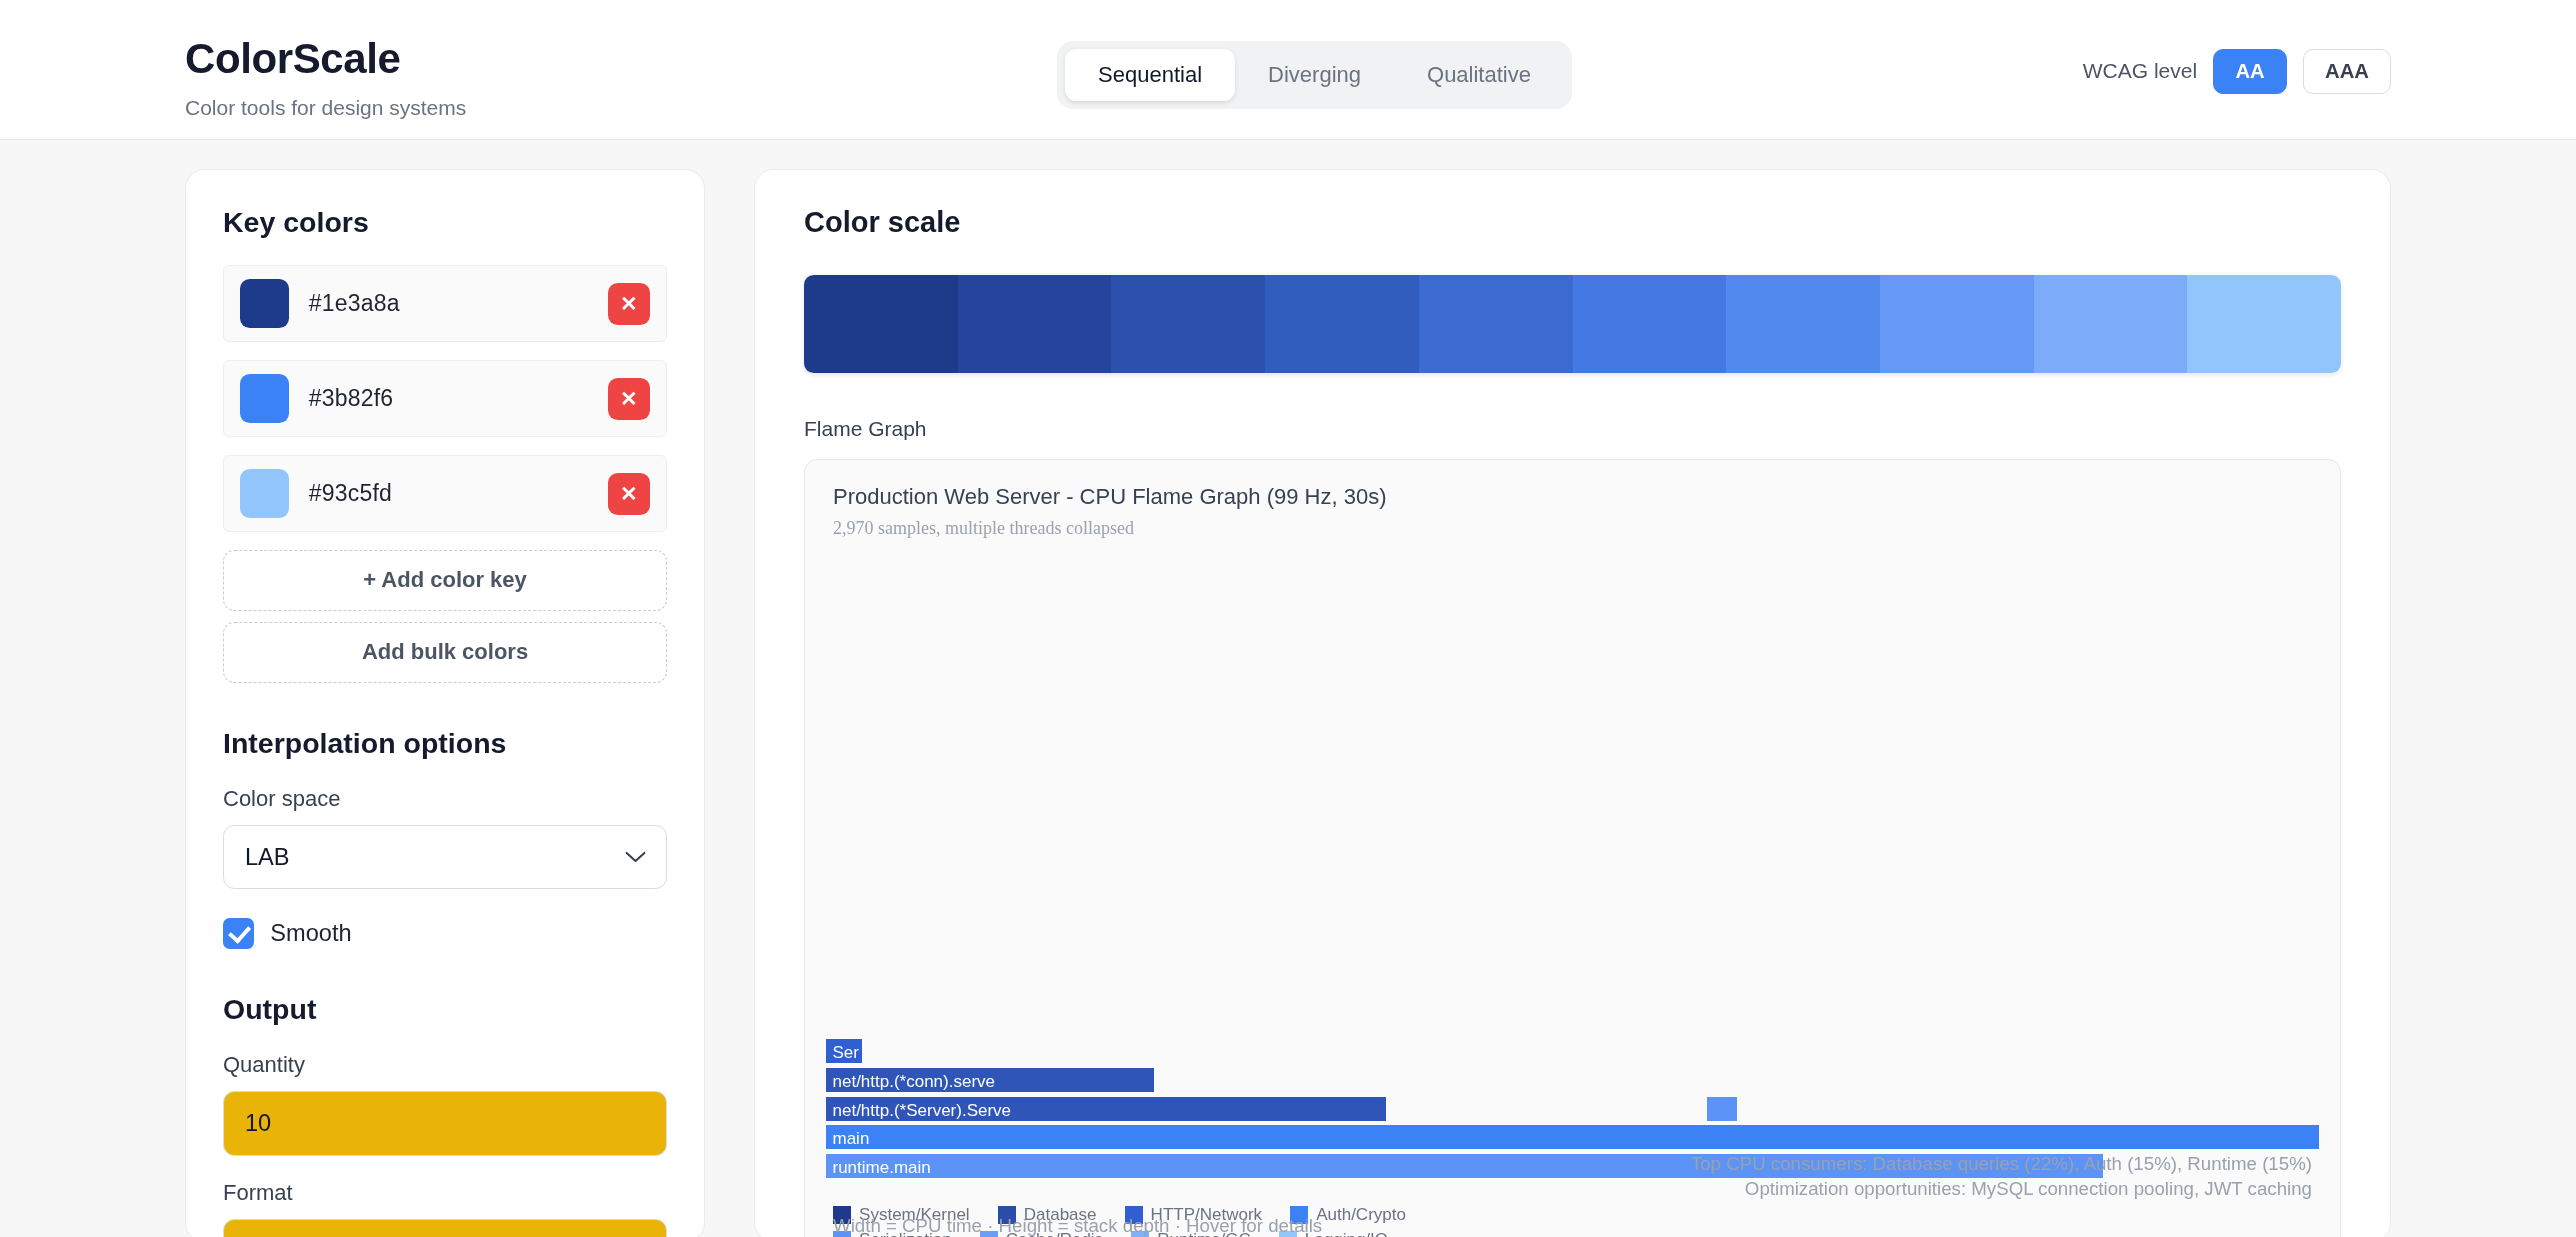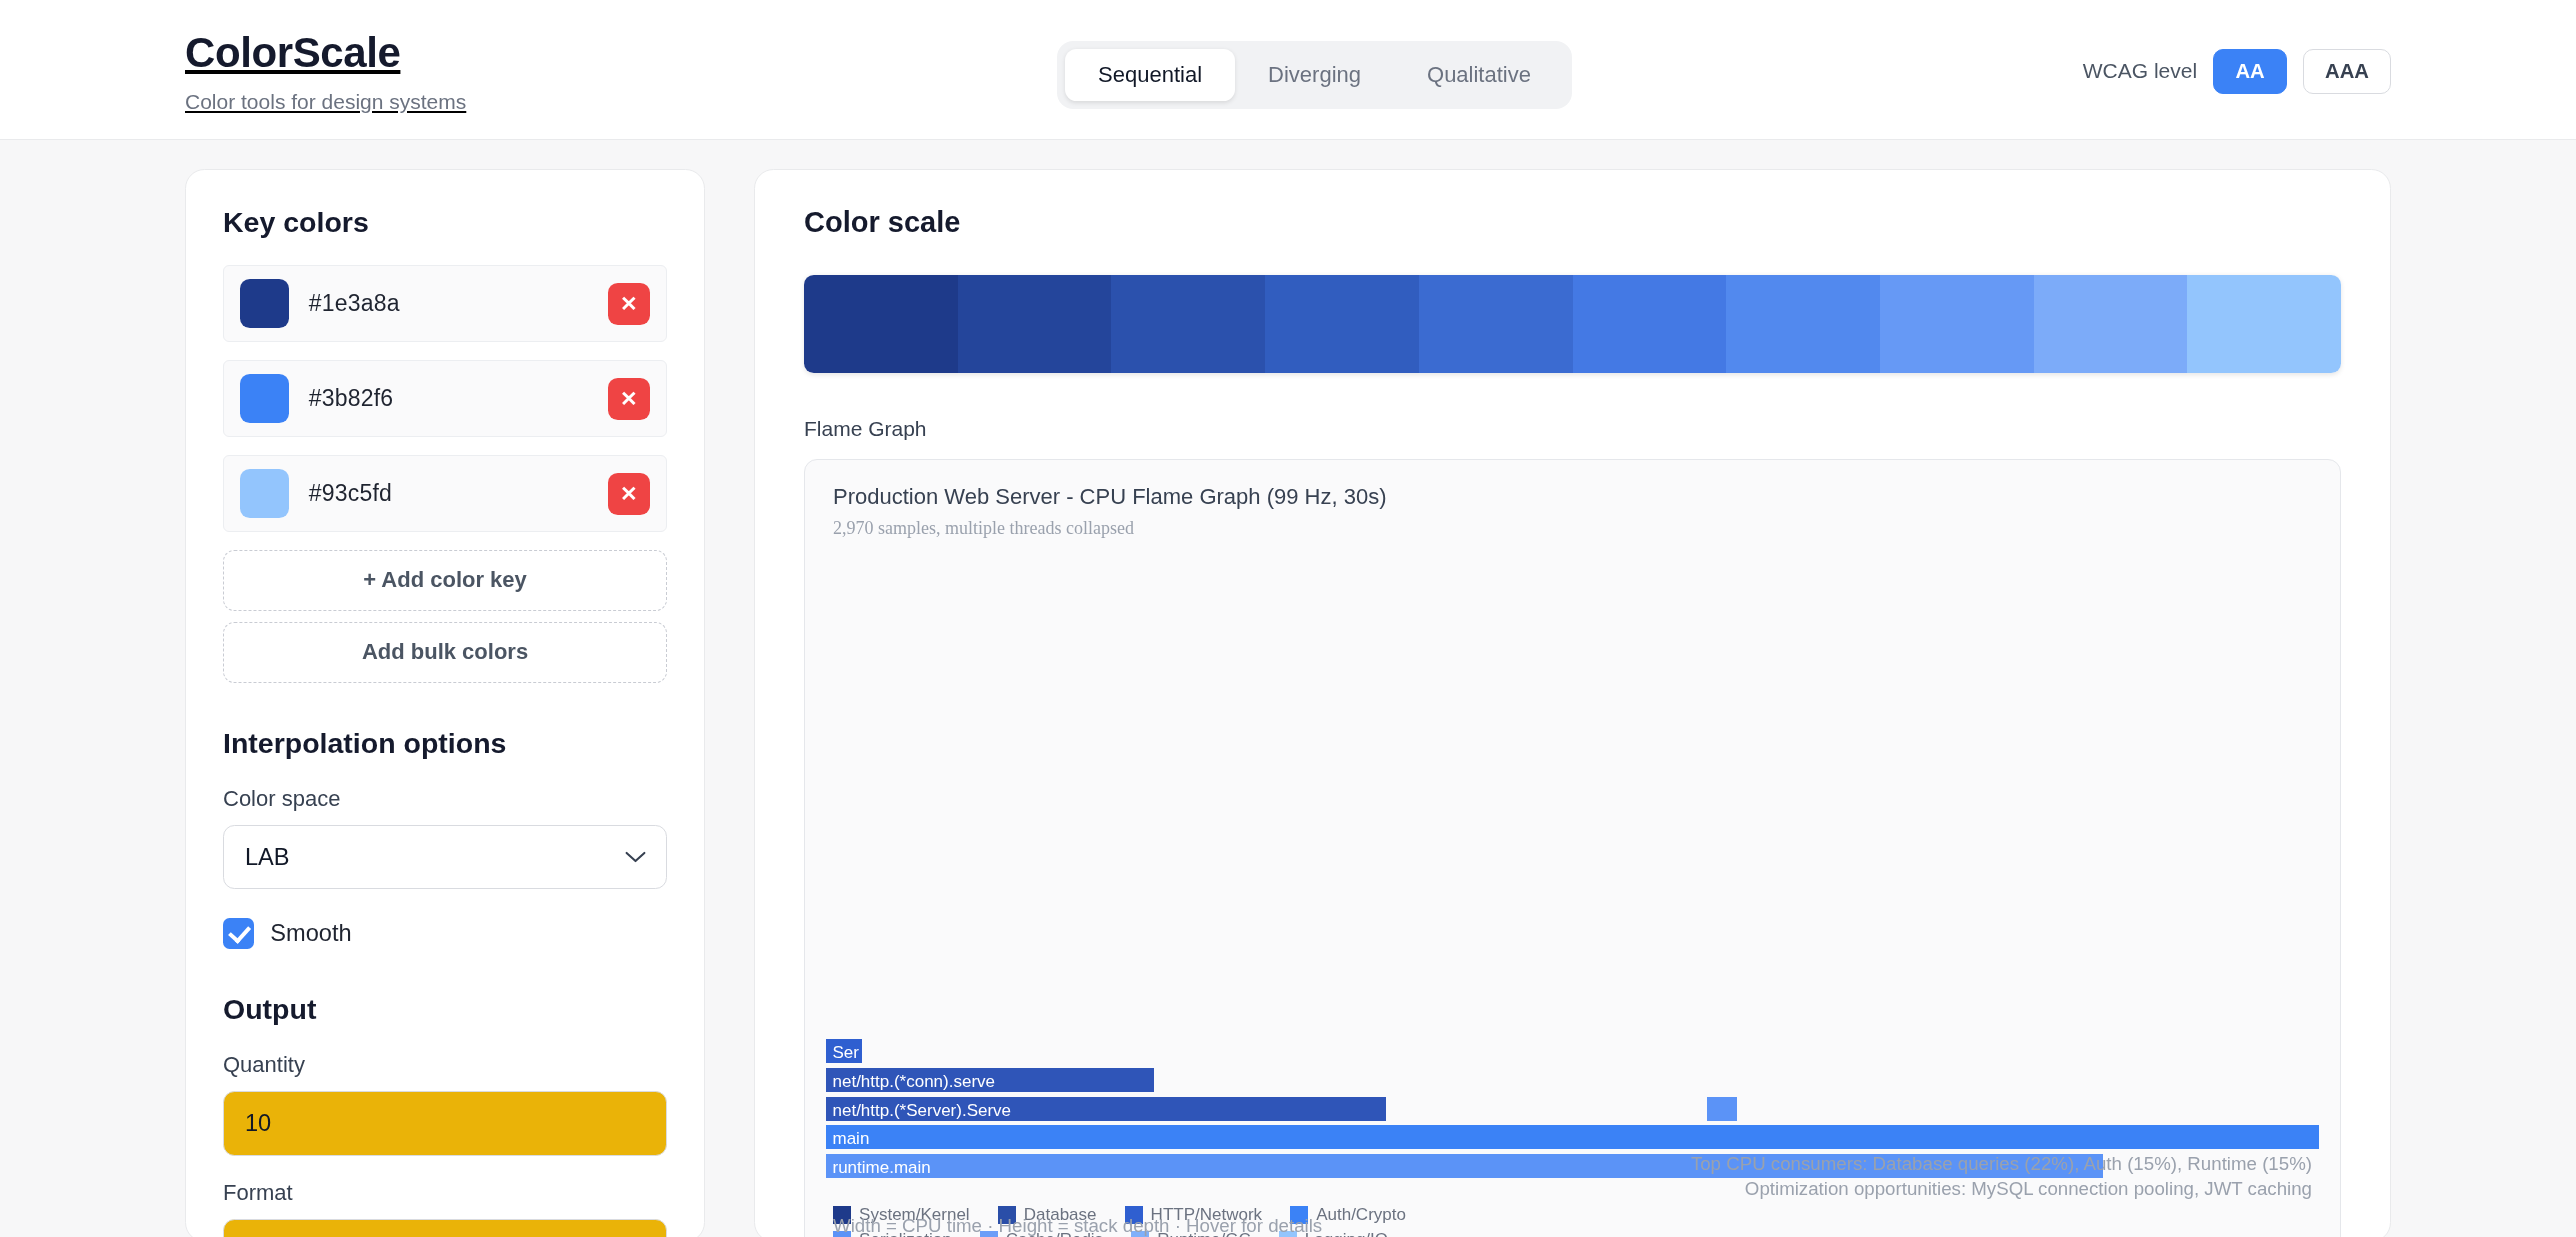--- a/index.html
+++ b/index.html
@@ -13,21 +13,21 @@
 
   
   .topbar {
     position: relative;
     height: 140px;
     background: #ffffff;
     border-bottom: 1.6px solid #e9eaec;
     display: flex;
     align-items: flex-start;
   }
-  .brand { position: absolute; left: 185px; top: 29px; text-decoration: underline; }
+  .brand { position: absolute; left: 185px; top: 35px; }
   .brand-title {
     font-size: 42px; font-weight: bold; color: #151a2d;
     letter-spacing: -0.4px; line-height: 1.15;
   }
   .brand-sub { font-size: 21px; color: #6b7280; margin-top: 13px; }
 
   .tabs {
     position: absolute; left: 1057px; top: 41px;
     background: #f1f2f4; border-radius: 16.3px;
     padding: 8.1px; display: flex; gap: 0;

